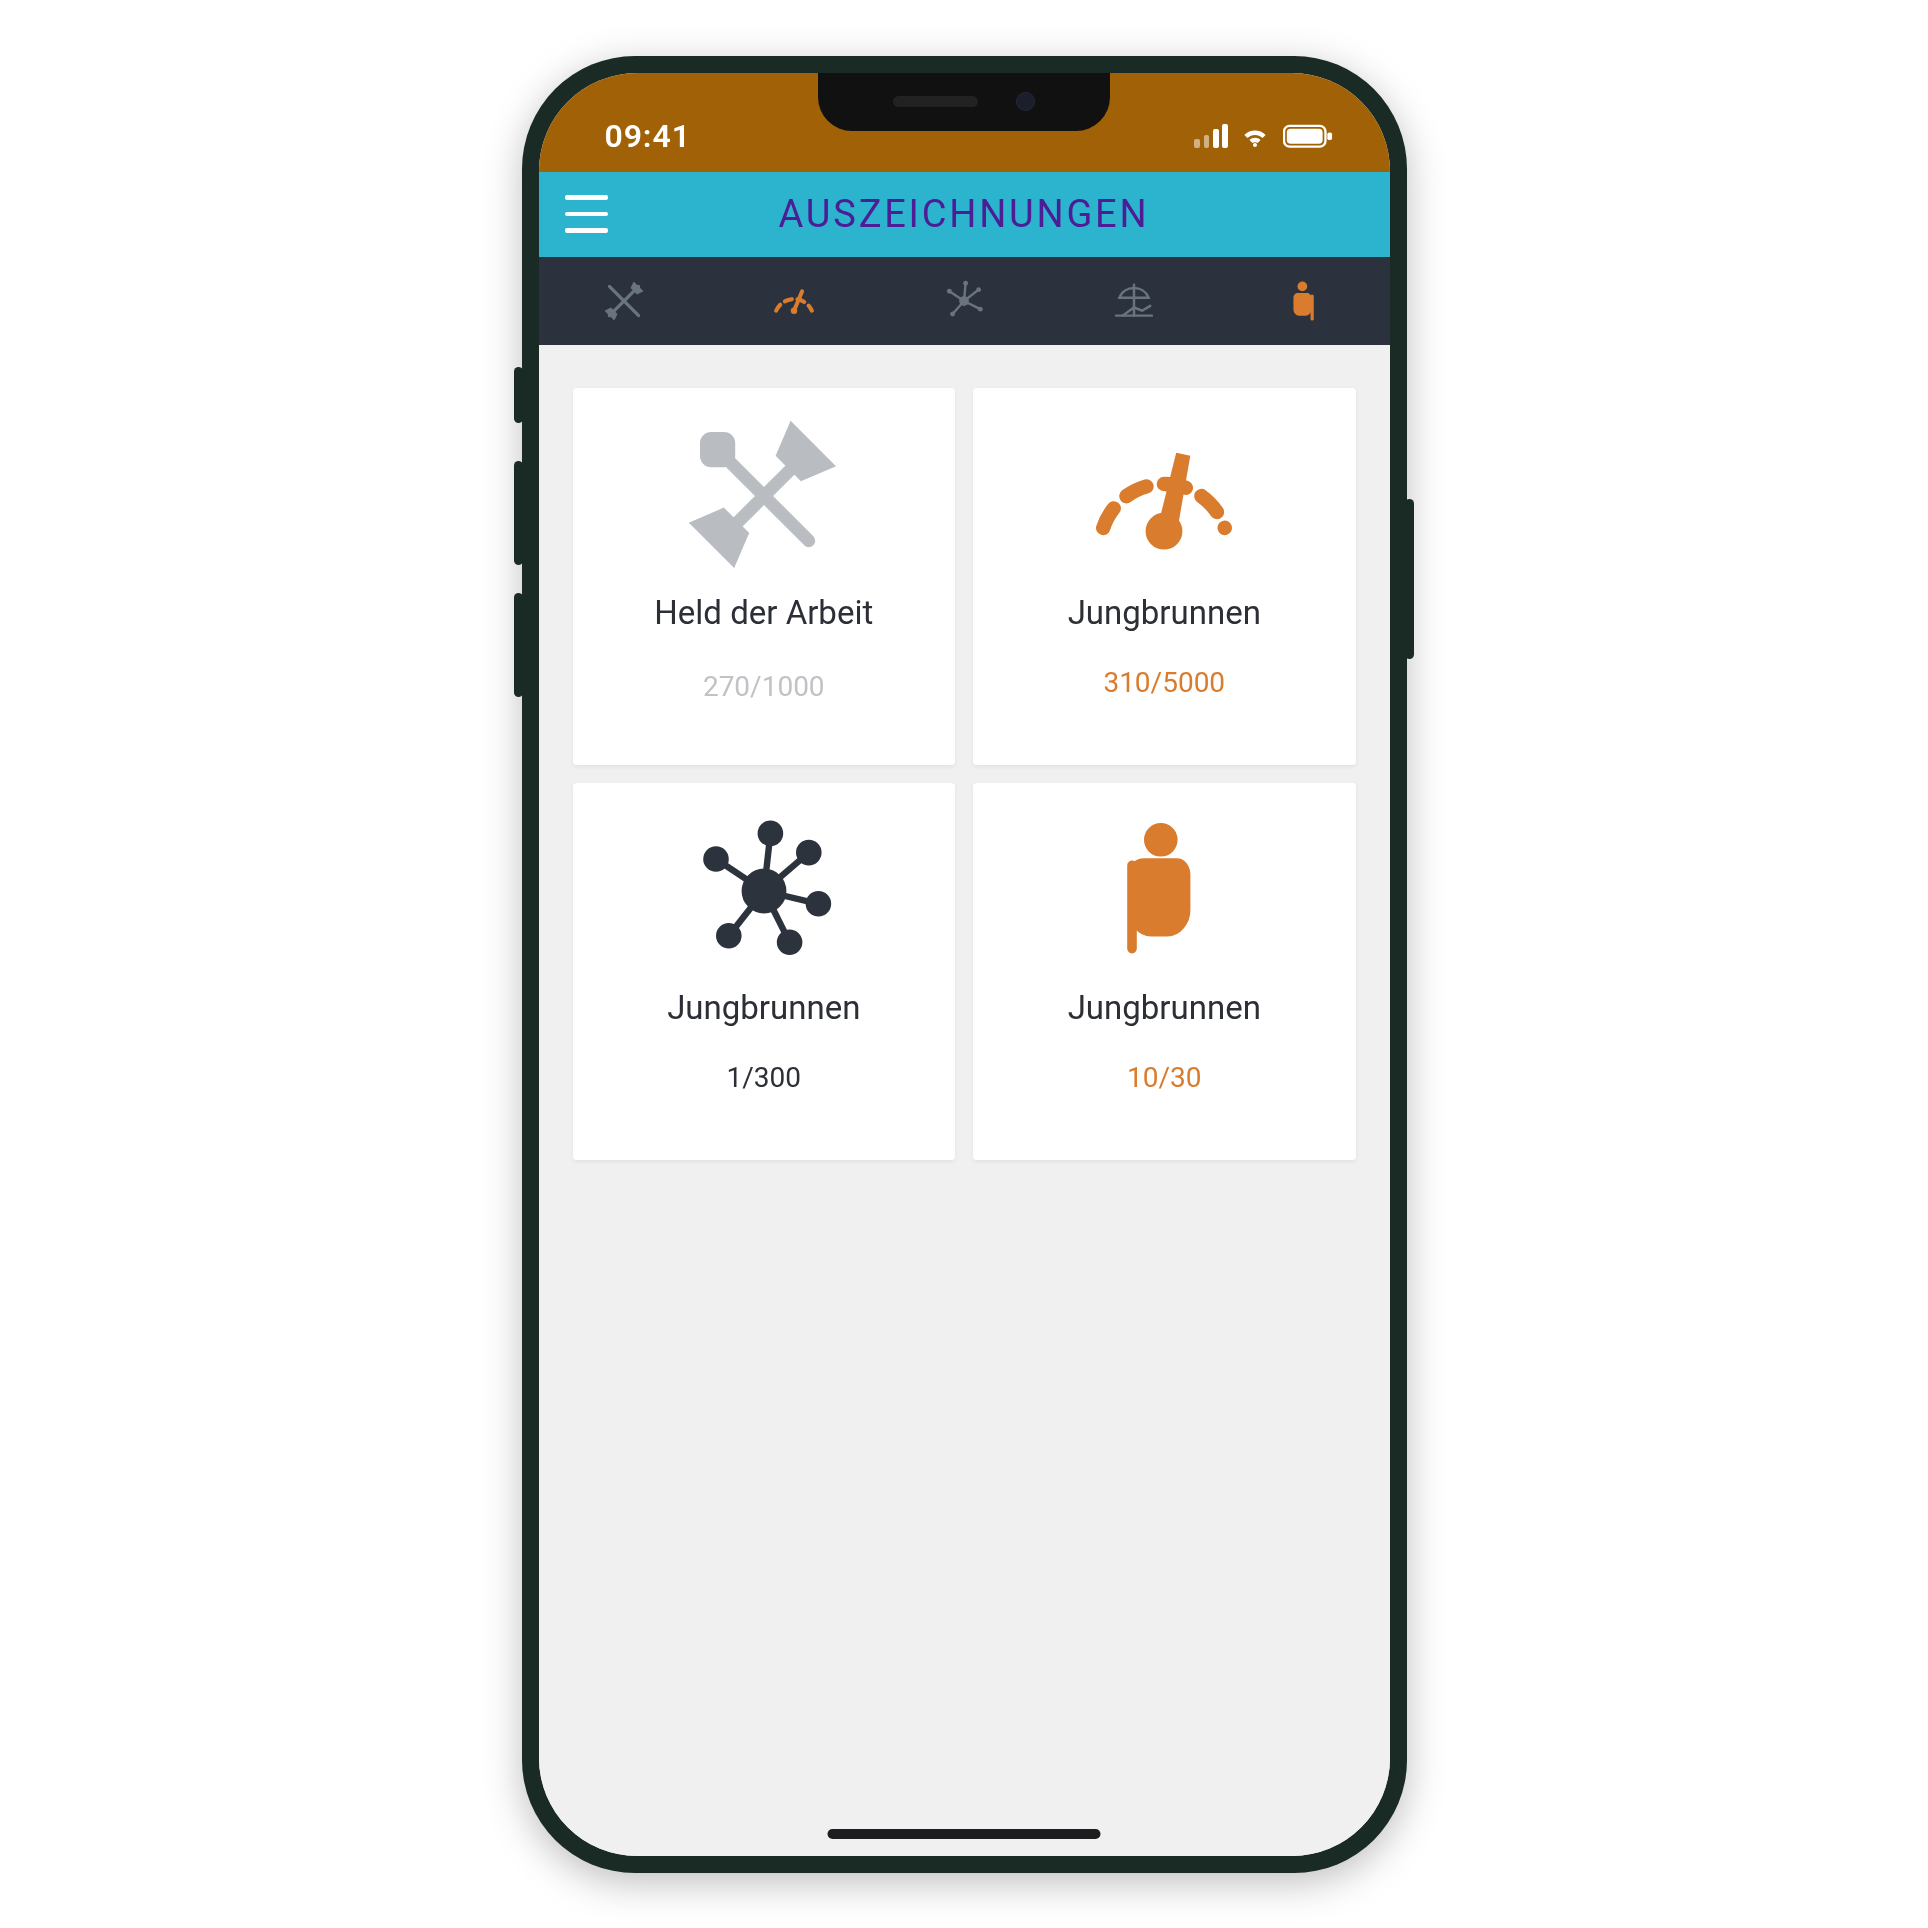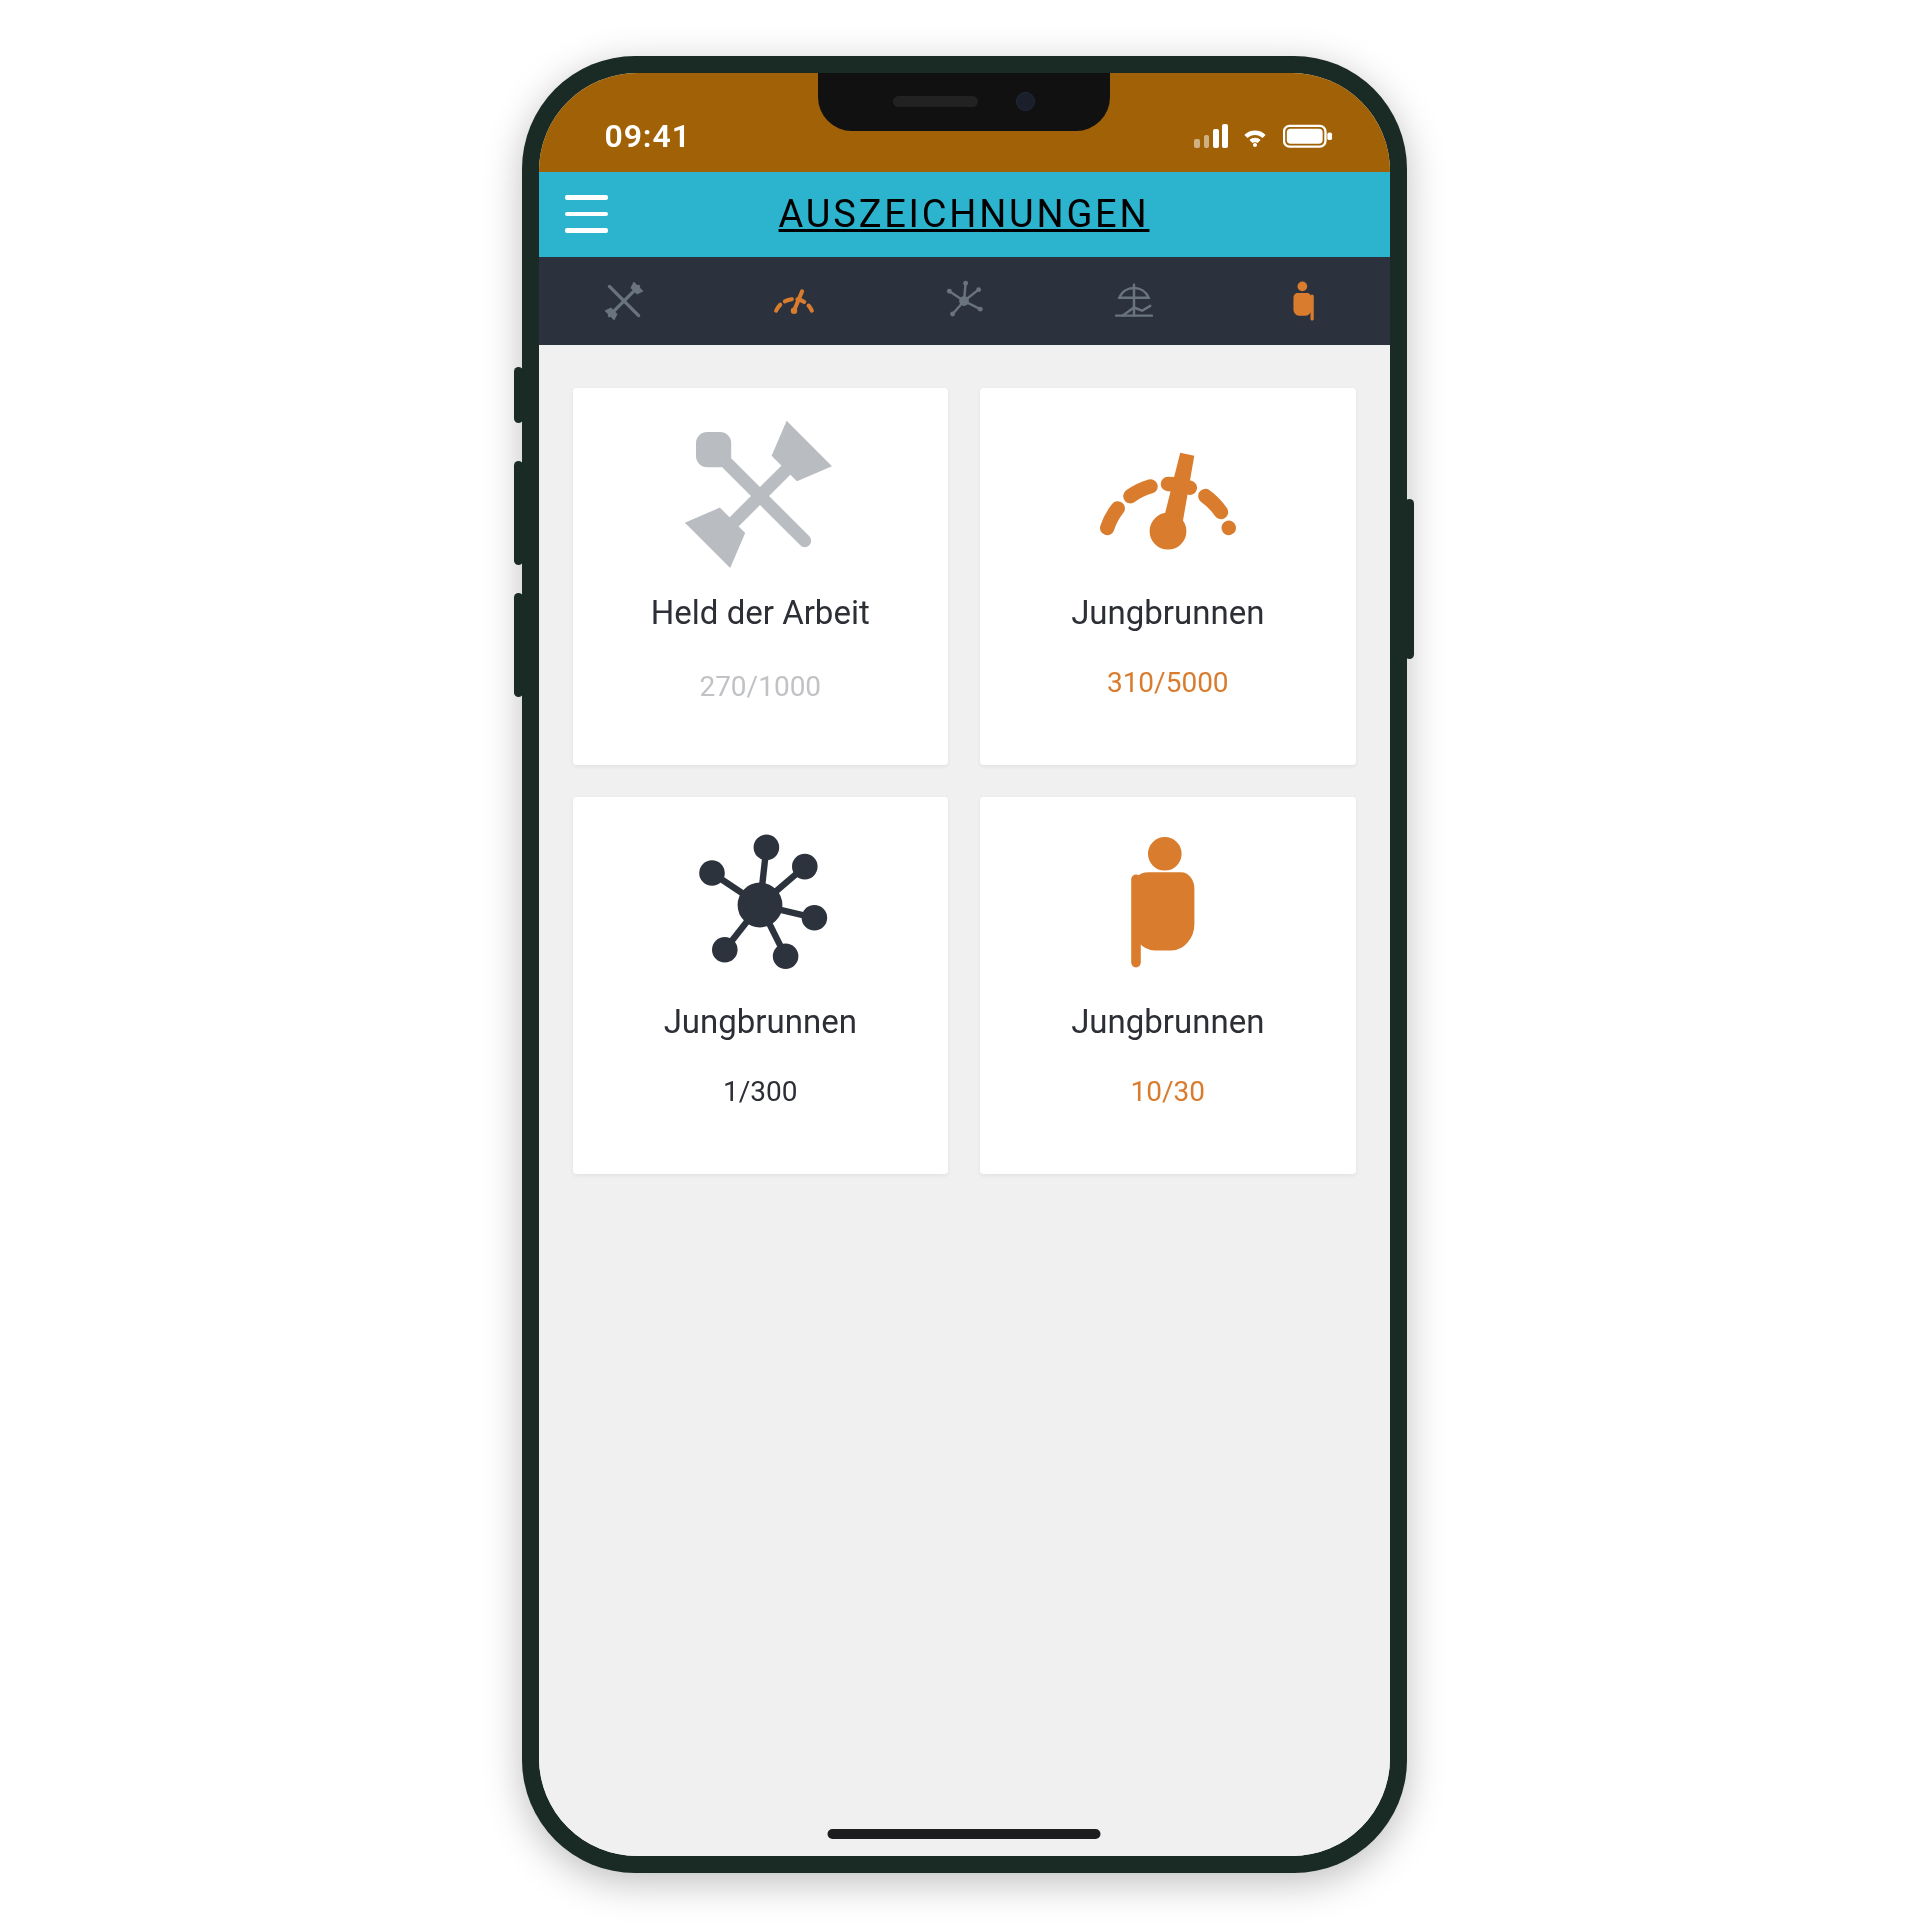--- a/index.html
+++ b/index.html
@@ -49,41 +49,41 @@
   .status-icons { display:flex; align-items:center; gap:11.3px; }
   .bars { display:flex; align-items:flex-end; gap:3.8px; height:24.5px; }
   .bars span { width:5.6px; background:#fff; border-radius:1.9px; }
   .bars span:nth-child(1){ height:9.4px; opacity:.5;}
   .bars span:nth-child(2){ height:13px; opacity:.5;}
   .bars span:nth-child(3){ height:19px;}
   .bars span:nth-child(4){ height:24.5px;}
   .wifi svg, .battery svg { display:block; }
 
   .titlebar {
-    background:#2cb4cf; color:#000000; height:85px;
-    display:flex; align-items:center; position:relative;text-decoration:underline;
+    background:#2cb4cf; color:#4c1d95; height:85px;
+    display:flex; align-items:center; position:relative;
   }
   .menu-btn { position:absolute; left:26px; top:50%; transform:translateY(-50%); width:43px; height:38px; display:flex; flex-direction:column; justify-content:space-between; cursor:pointer; }
   .menu-btn span { height:4.7px; background:#fff; border-radius:1.9px; }
   .title-text { flex:1; text-align:center; font-size:38px; letter-spacing:2.8px; font-weight:400; }
 
   .tabbar {
     height:89px; background:#2b323d; display:flex;
   }
   .tab { flex:1; display:flex; align-items:center; justify-content:center; }
   .tab svg { width:52px; height:52px; }
   .tab.dim svg * { stroke:#6a747f; fill:none; }
   .tab.dim svg .fillable { fill:#6a747f; stroke:none; }
   .tab.active svg * { stroke:#d97c2e; fill:none; }
   .tab.active svg .fillable { fill:#d97c2e; stroke:none; }
 
   .content {
     position:absolute; top:272px; bottom:0; left:0; right:0;
     background:#f0f0f0; padding:43px 34px;
-    display:grid; grid-template-columns: 1fr 1fr; gap:32px;
+    display:grid; grid-template-columns: 1fr 1fr; gap:18px;
     align-content:start;
   }
   .card {
     background:#fff; border-radius:3.8px;
     box-shadow: 0 1.9px 4.7px rgba(0,0,0,.06);
     height: 377px;
     display:flex; flex-direction:column; align-items:center; justify-content:flex-start;
     padding-top:28px;
   }
   .card .icon-wrap { height:160px; display:flex; align-items:center; justify-content:center; }

